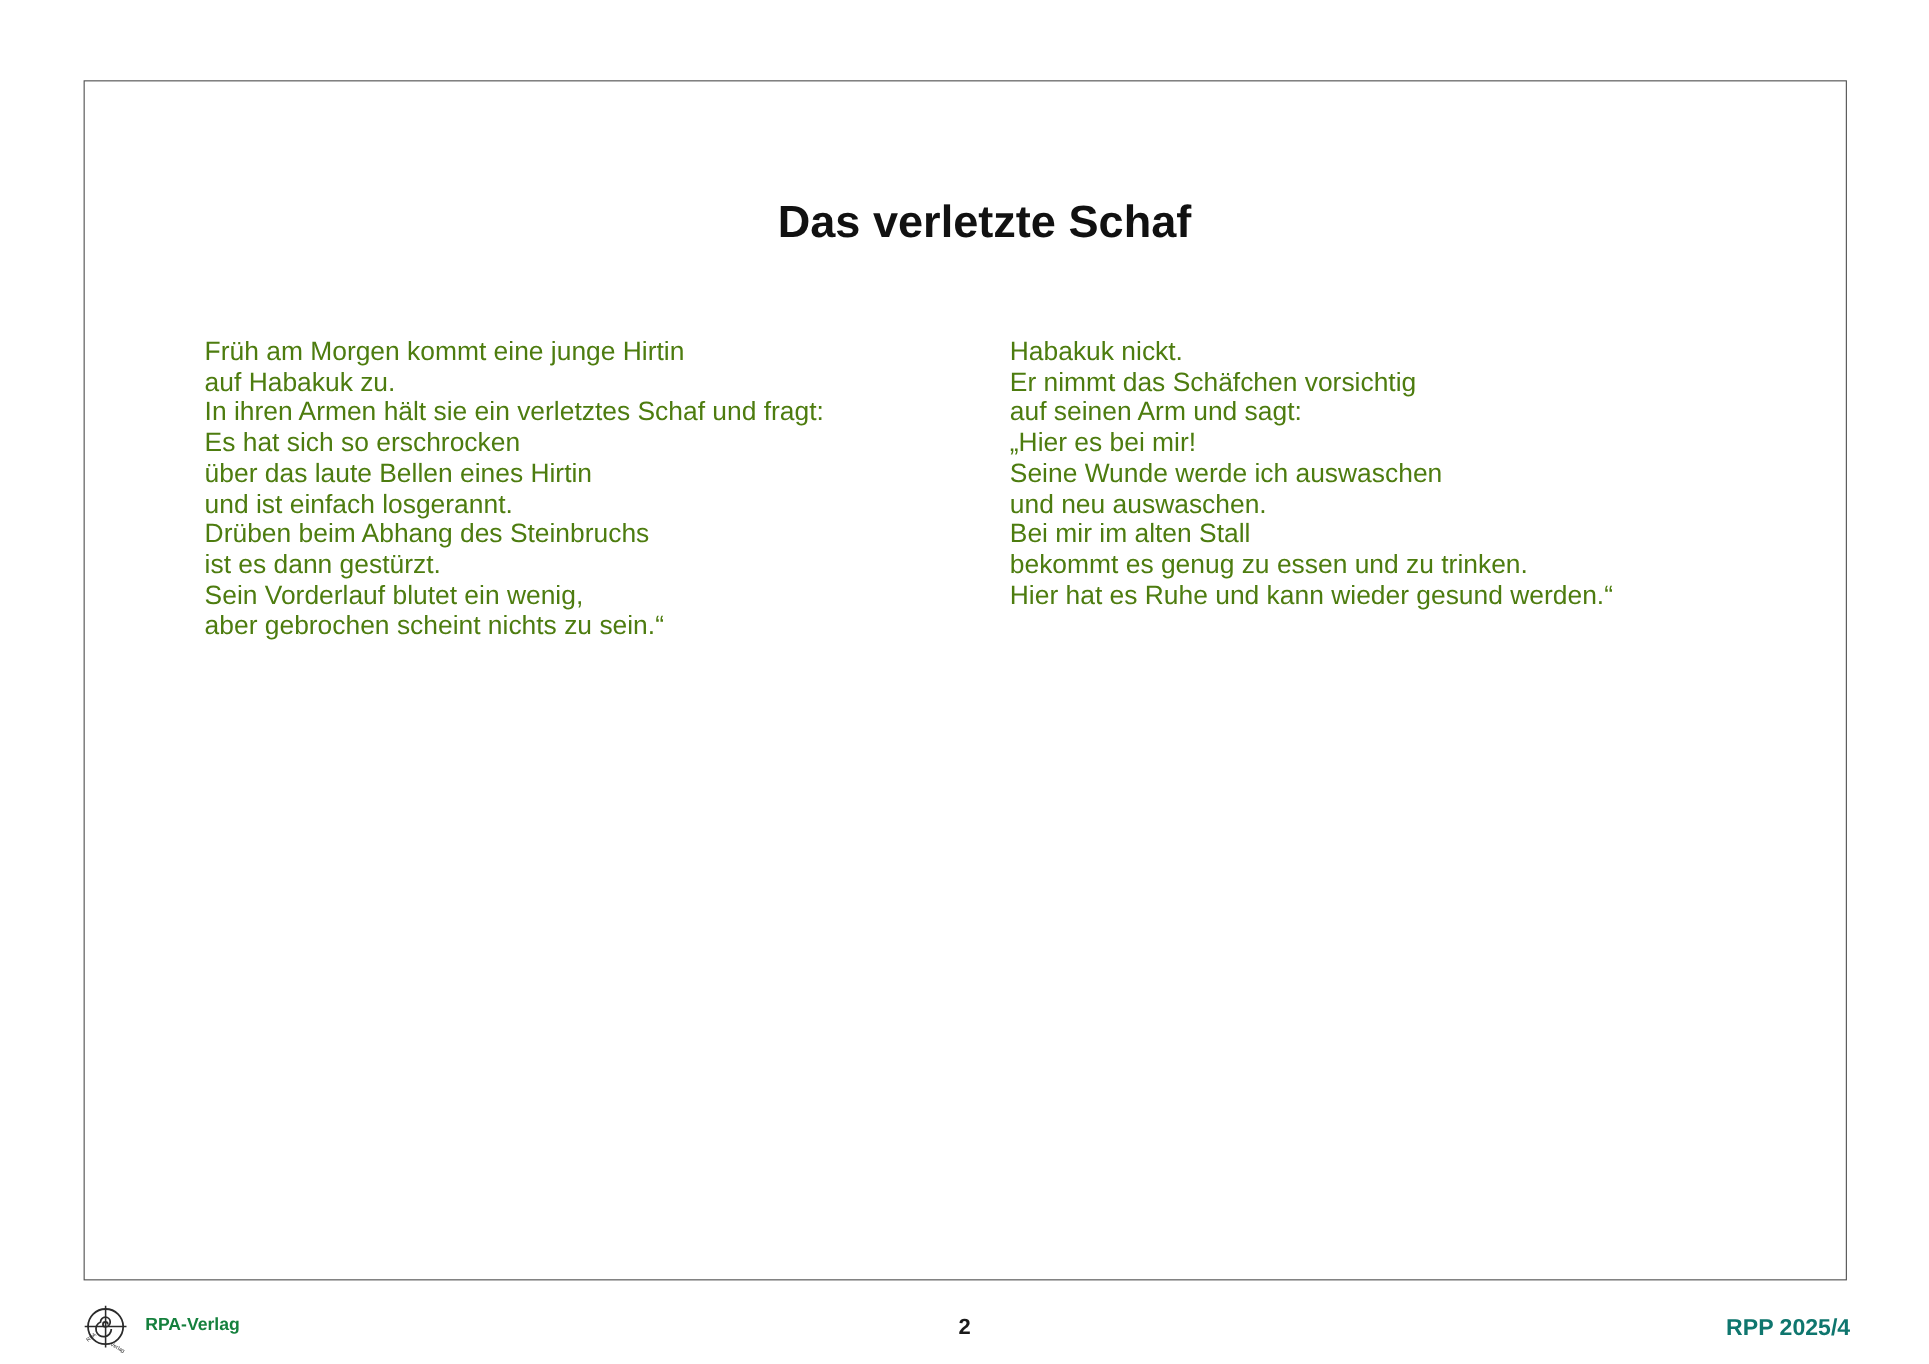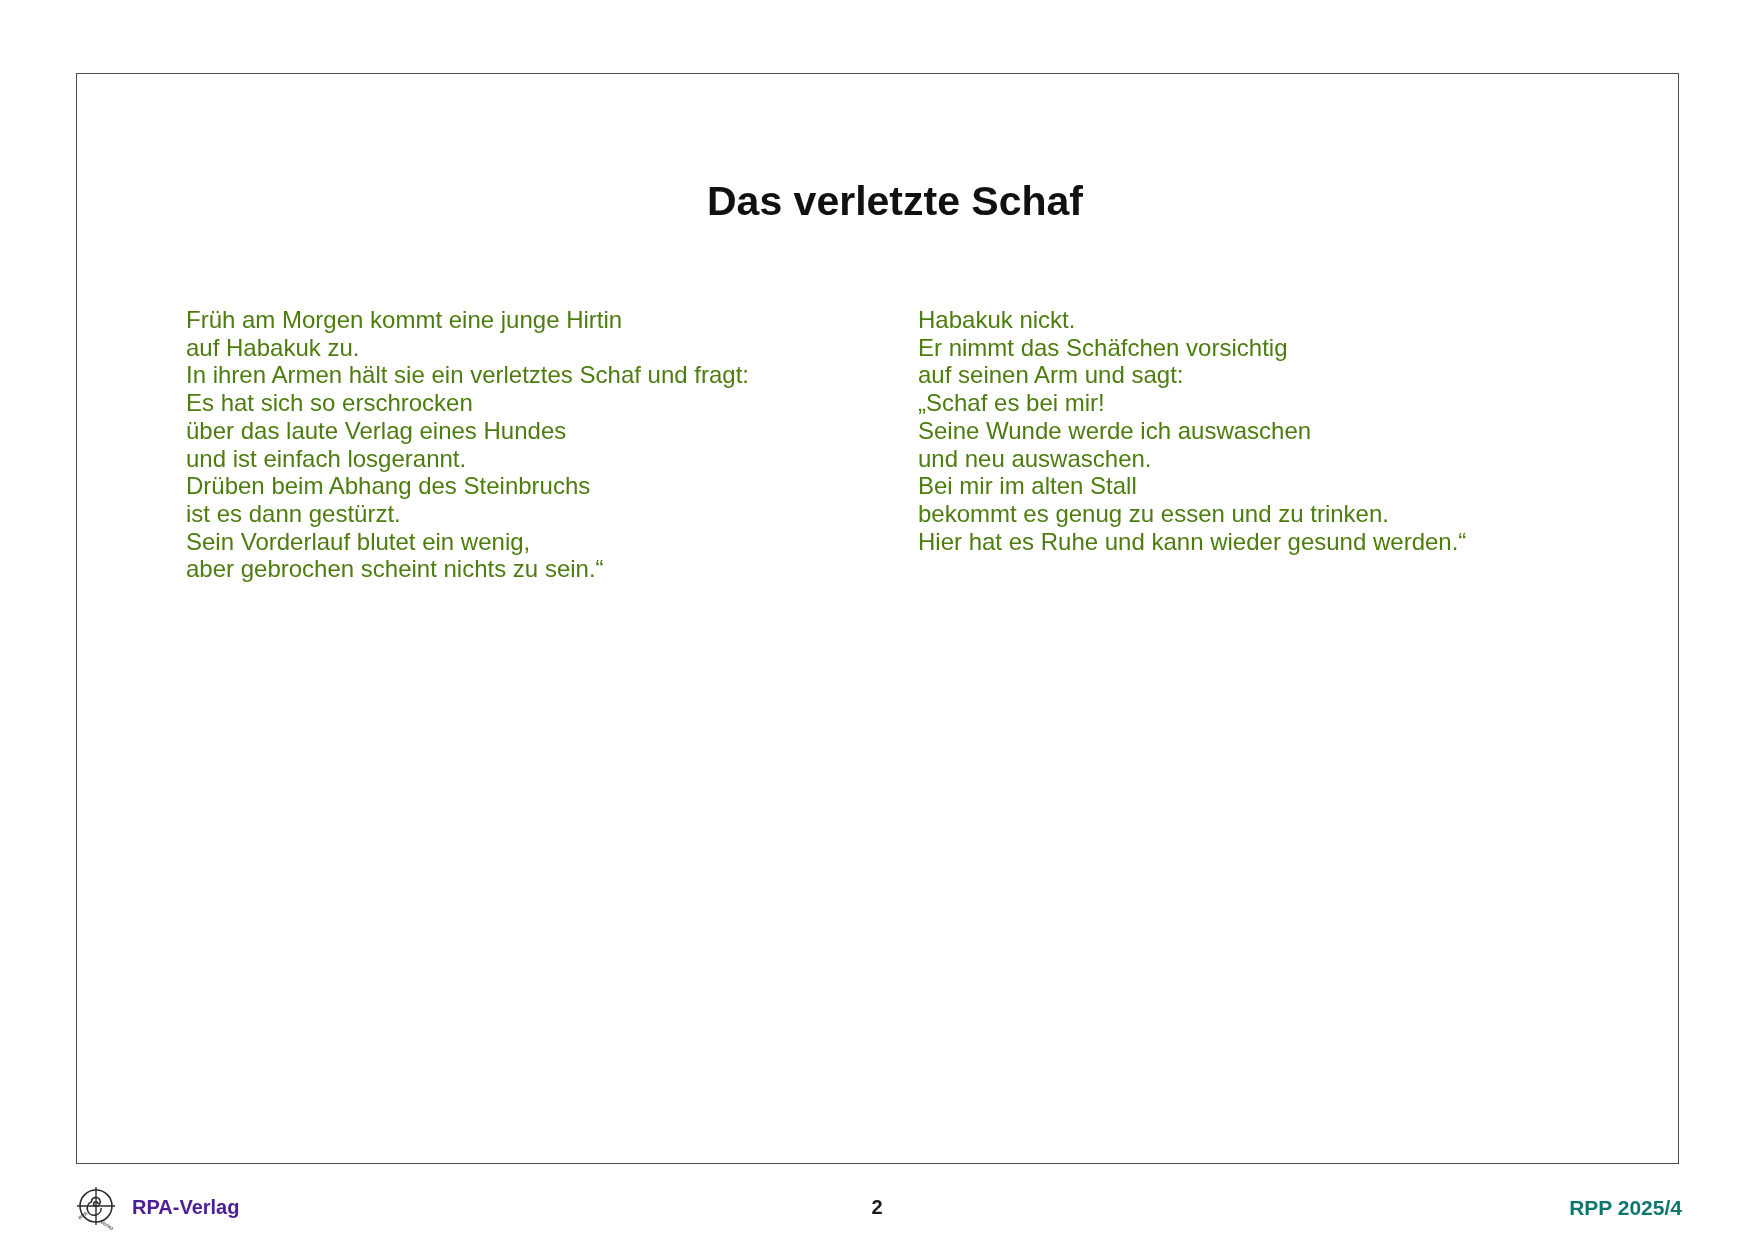--- a/index.html
+++ b/index.html
@@ -58,23 +58,23 @@
     position: absolute;
     left: 74px;
     top: 2px;
     width: 44px;
     height: 44px;
   }
   .footer-publisher {
     position: absolute;
     left: 132px;
     top: 12px;
-    font-size: 20px;
+    font-size: 16px;
     font-weight: 700;
-    color: #4c1d95;
+    color: #15803d;
   }
   .footer-page-number {
     position: absolute;
     left: 0;
     top: 12px;
     width: 1754px;
     text-align: center;
     font-size: 20px;
     font-weight: 700;
     color: #1a1a1a;
@@ -95,33 +95,33 @@
 
   <div class="frame"></div>
 
   <h1 class="doc-title">Das verletzte Schaf</h1>
 
   <div class="text-column left">
       <div>Früh am Morgen kommt eine junge Hirtin</div>
       <div>auf Habakuk zu.</div>
       <div>In ihren Armen hält sie ein verletztes Schaf und fragt:</div>
       <div>Es hat sich so erschrocken</div>
-      <div>über das laute Verlag eines Hundes</div>
+      <div>über das laute Bellen eines Hirtin</div>
       <div>und ist einfach losgerannt.</div>
       <div>Drüben beim Abhang des Steinbruchs</div>
       <div>ist es dann gestürzt.</div>
       <div>Sein Vorderlauf blutet ein wenig,</div>
       <div>aber gebrochen scheint nichts zu sein.“</div>
     </div>
 
   <div class="text-column right">
       <div>Habakuk nickt.</div>
       <div>Er nimmt das Schäfchen vorsichtig</div>
       <div>auf seinen Arm und sagt:</div>
-      <div>„Schaf es bei mir!</div>
+      <div>„Hier es bei mir!</div>
       <div>Seine Wunde werde ich auswaschen</div>
       <div>und neu auswaschen.</div>
       <div>Bei mir im alten Stall</div>
       <div>bekommt es genug zu essen und zu trinken.</div>
       <div>Hier hat es Ruhe und kann wieder gesund werden.“</div>
     </div>
 
   <div class="footer">
 
     <svg class="footer-logo" viewBox="0 0 44 44" xmlns="http://www.w3.org/2000/svg">

